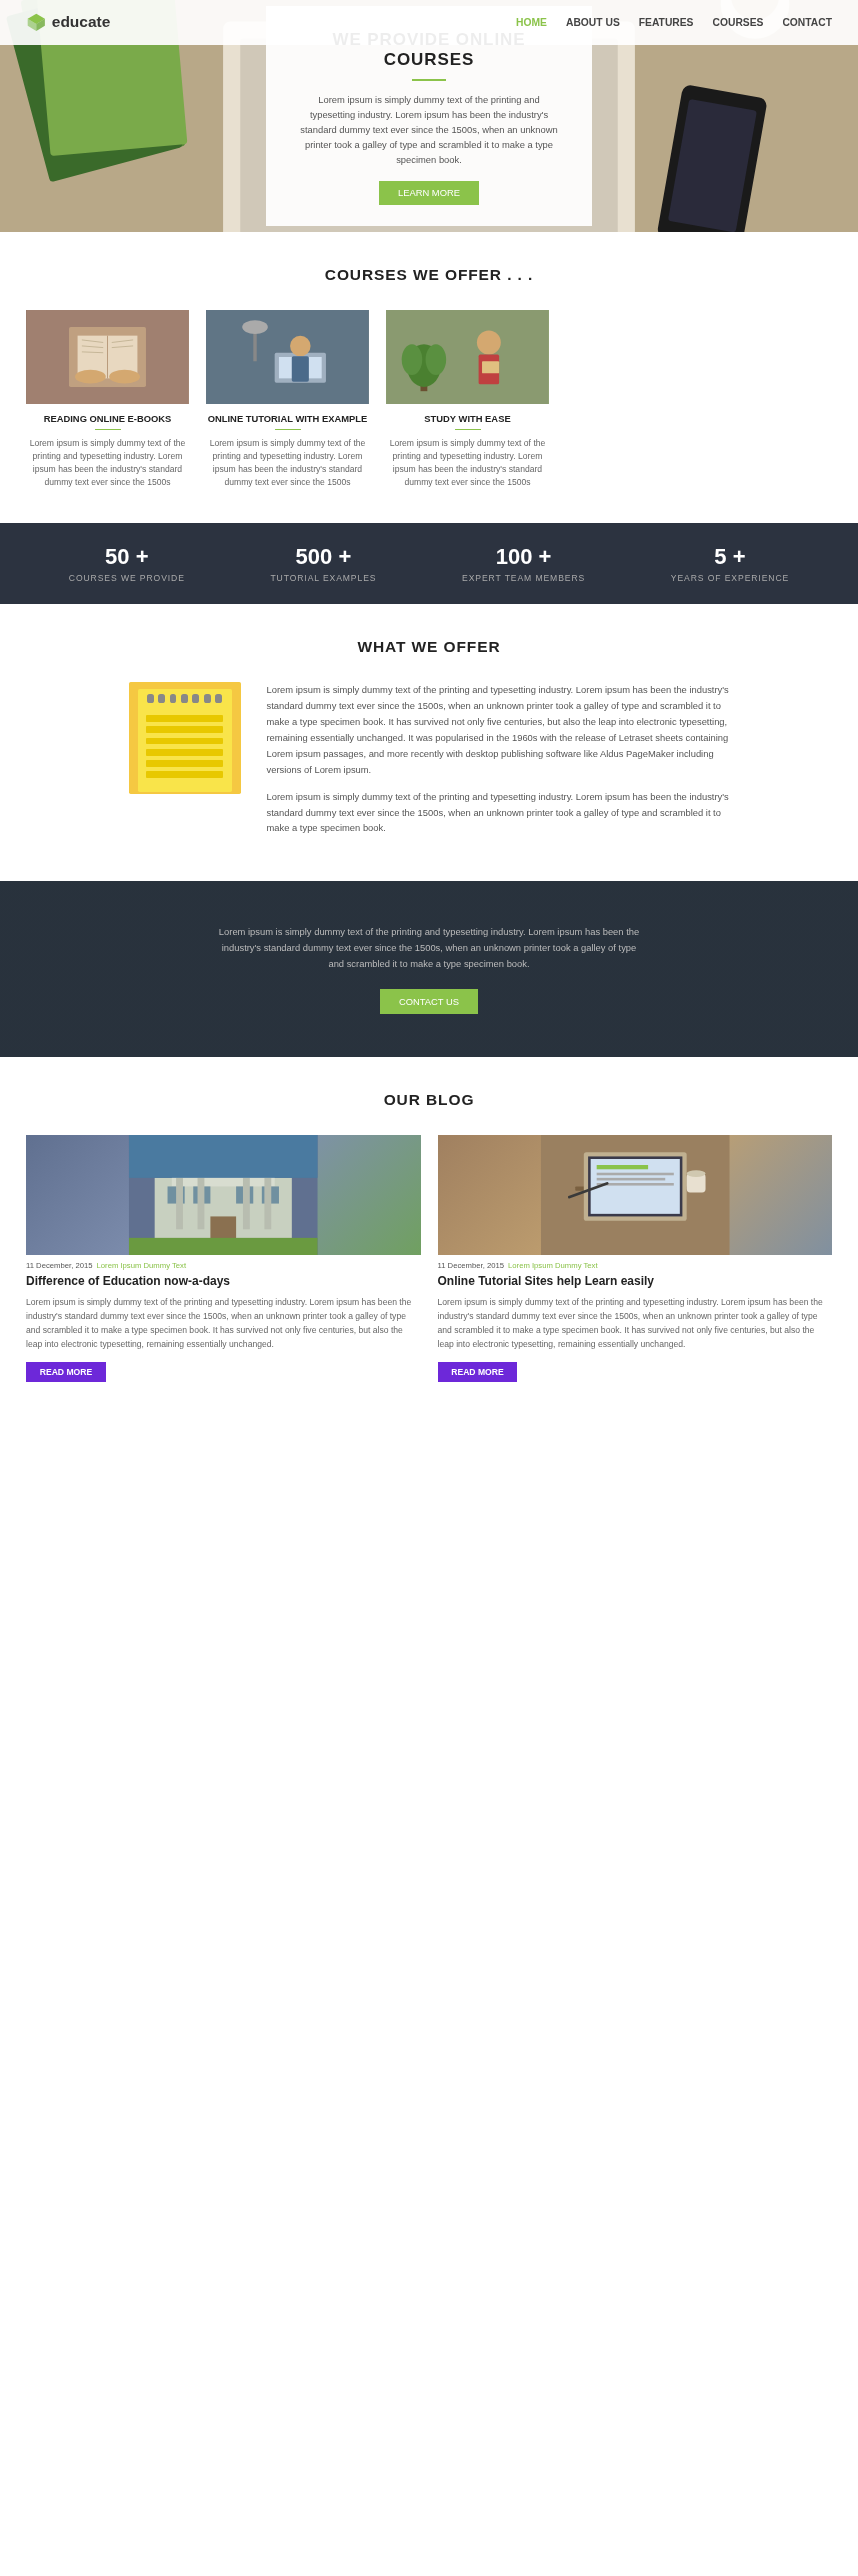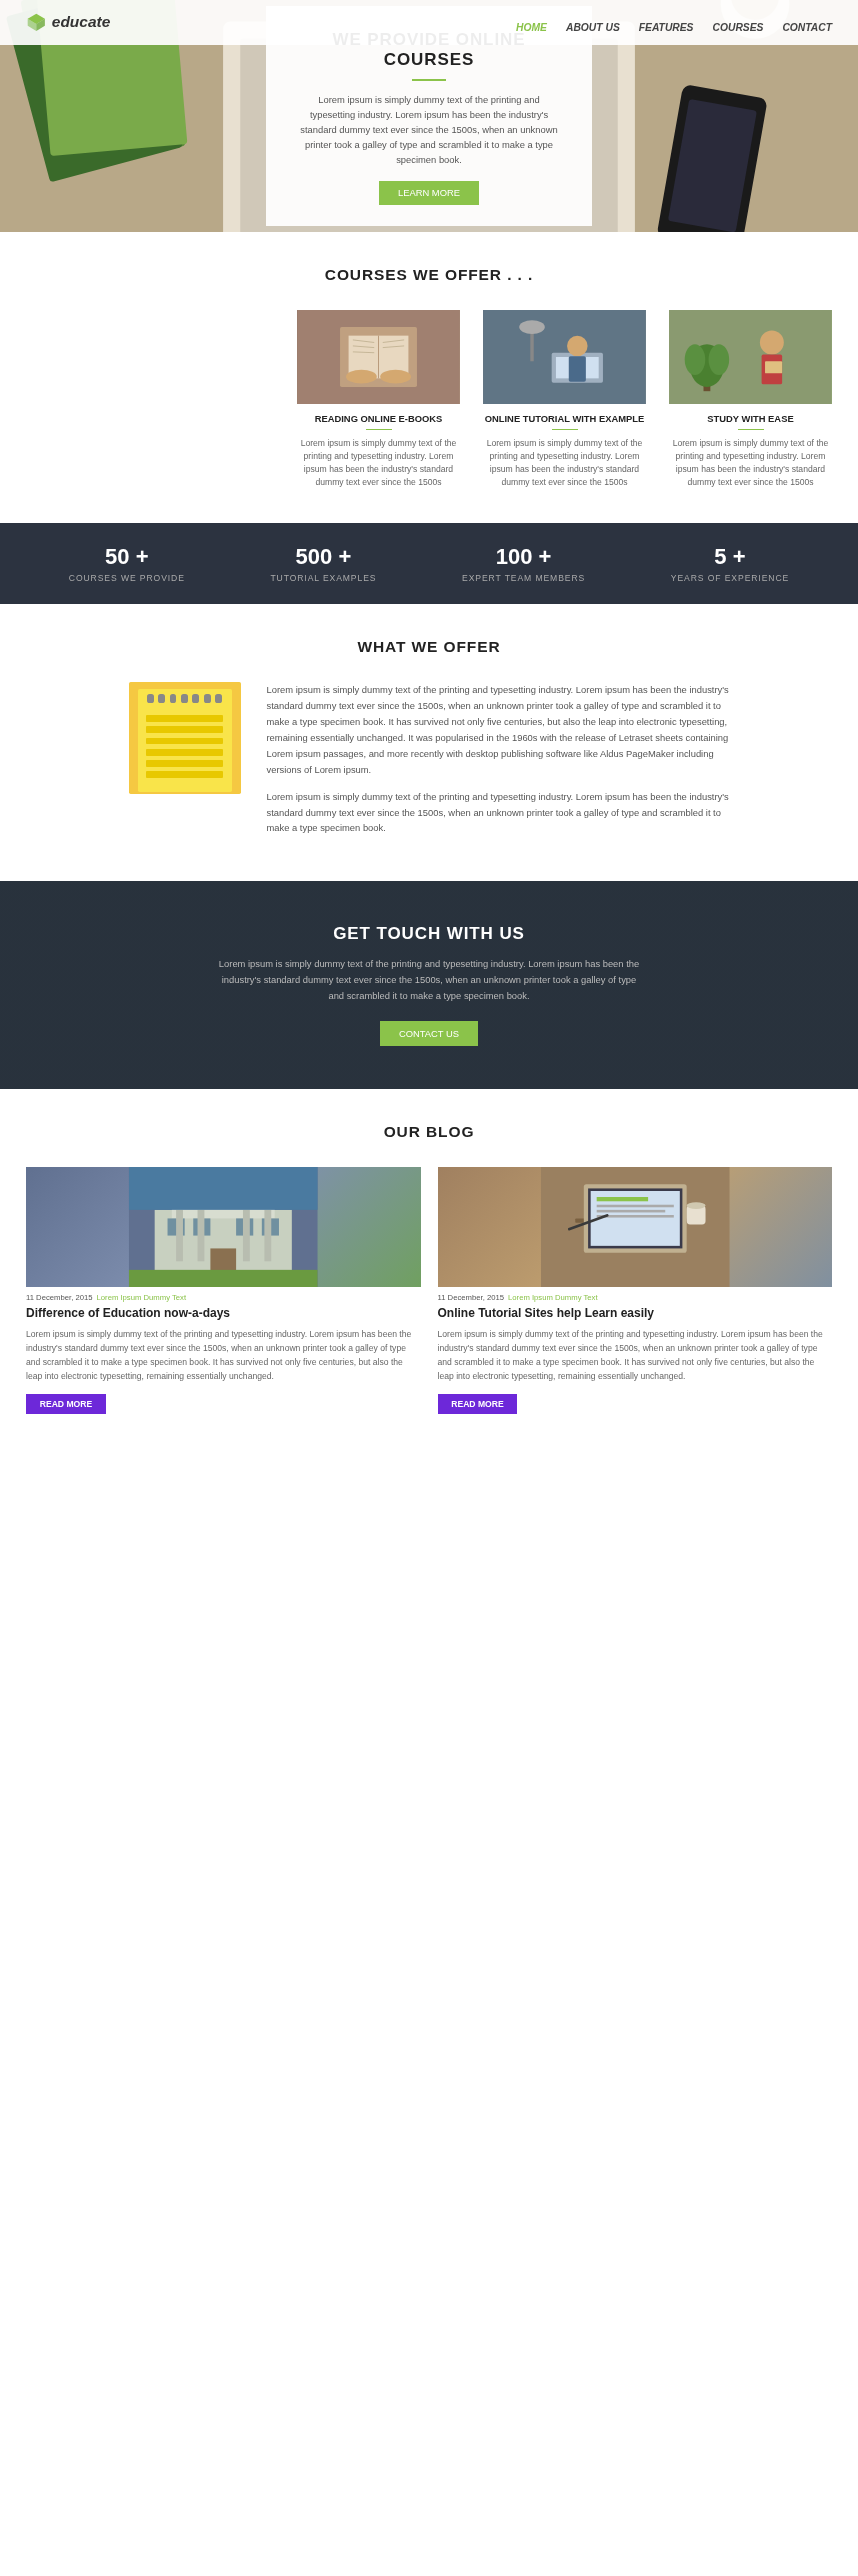--- a/index.html
+++ b/index.html
@@ -1,22 +1,22 @@
 <!DOCTYPE html>
 <html style="font-size:13.7px"><head>
   <meta charset="utf-8">
   <style>
     * { margin: 0; padding: 0; box-sizing: border-box; }
     body { font-family: Arial, sans-serif; color: #333; font-size: 11px; }
 
     
     nav {
       position: absolute; top: 0; left: 0; right: 0; z-index: 10;
-      display: flex; align-items: flex-end; justify-content: space-between;
-      padding: 12px 26px; background: rgba(255,255,255,0.92); font-style: italic;
+      display: flex; align-items: center; justify-content: space-between;
+      padding: 12px 26px; background: rgba(255,255,255,0.92);
     }
     .logo { display: flex; align-items: center; gap: 5.2px; font-size: 15.5px; font-weight: bold; color: #333; }
     .logo-icon { width: 20.6px; height: 20.6px; }
     .nav-links { display: flex; gap: 19px; }
     .nav-links a { text-decoration: none; color: #444; font-size: 10.3px; font-weight: 600; text-transform: uppercase; }
     .nav-links a.active { color: #8bc34a; }
 
     
     .hero {
       position: relative; height: 232px;
@@ -43,21 +43,21 @@
       padding: 6.9px 19px; font-size: 9.4px; font-weight: 400;
       text-transform: uppercase; text-decoration: none; cursor: pointer; border: none;
     }
 
     
     .section { padding: 34px 26px; }
     .section-title {
       text-align: center; font-size: 15.5px; font-weight: 700;
       letter-spacing: 0.9px; color: #222; margin-bottom: 26px; text-transform: uppercase;
     }
-    .courses-grid { display: flex; gap: 23px; justify-content: flex-end; }
+    .courses-grid { display: flex; gap: 17px; justify-content: flex-start; }
     .course-card { flex: 1; max-width: 163px; text-align: center; }
     .course-img {
       width: 100%; height: 94px; object-fit: cover;
       background: #ccc; margin-bottom: 8.6px;
       display: block;
     }
     .course-img-1 { background: linear-gradient(135deg, #8a7060 0%, #b09880 100%); }
     .course-img-2 { background: linear-gradient(135deg, #607080 0%, #809090 100%); }
     .course-img-3 { background: linear-gradient(135deg, #90a070 0%, #a0b880 100%); }
     .course-card h3 { font-size: 9.4px; font-weight: 700; text-transform: uppercase; color: #222; margin-bottom: 5.2px; }
@@ -294,21 +294,20 @@
       </div>
     </div>
     <div class="offer-text">
       <p>Lorem ipsum is simply dummy text of the printing and typesetting industry. Lorem ipsum has been the industry's standard dummy text ever since the 1500s, when an unknown printer took a galley of type and scrambled it to make a type specimen book. It has survived not only five centuries, but also the leap into electronic typesetting, remaining essentially unchanged. It was popularised in the 1960s with the release of Letraset sheets containing Lorem ipsum passages, and more recently with desktop publishing software like Aldus PageMaker including versions of Lorem ipsum.</p>
       <p>Lorem ipsum is simply dummy text of the printing and typesetting industry. Lorem ipsum has been the industry's standard dummy text ever since the 1500s, when an unknown printer took a galley of type and scrambled it to make a type specimen book.</p>
     </div>
   </div>
 </div>
 
 <div class="get-touch">
-  <h2>GET TOUCH WITH US</h2>
   <p>Lorem ipsum is simply dummy text of the printing and typesetting industry. Lorem ipsum has been the industry's standard dummy text ever since the 1500s, when an unknown printer took a galley of type and scrambled it to make a type specimen book.</p>
   <button class="btn-green">CONTACT US</button>
 </div>
 
 <div class="blog-section section">
   <h2 class="section-title">OUR BLOG</h2>
   <div class="blog-grid">
 
     <div class="blog-card">
       <div class="blog-img blog-img-1 img-placeholder">

